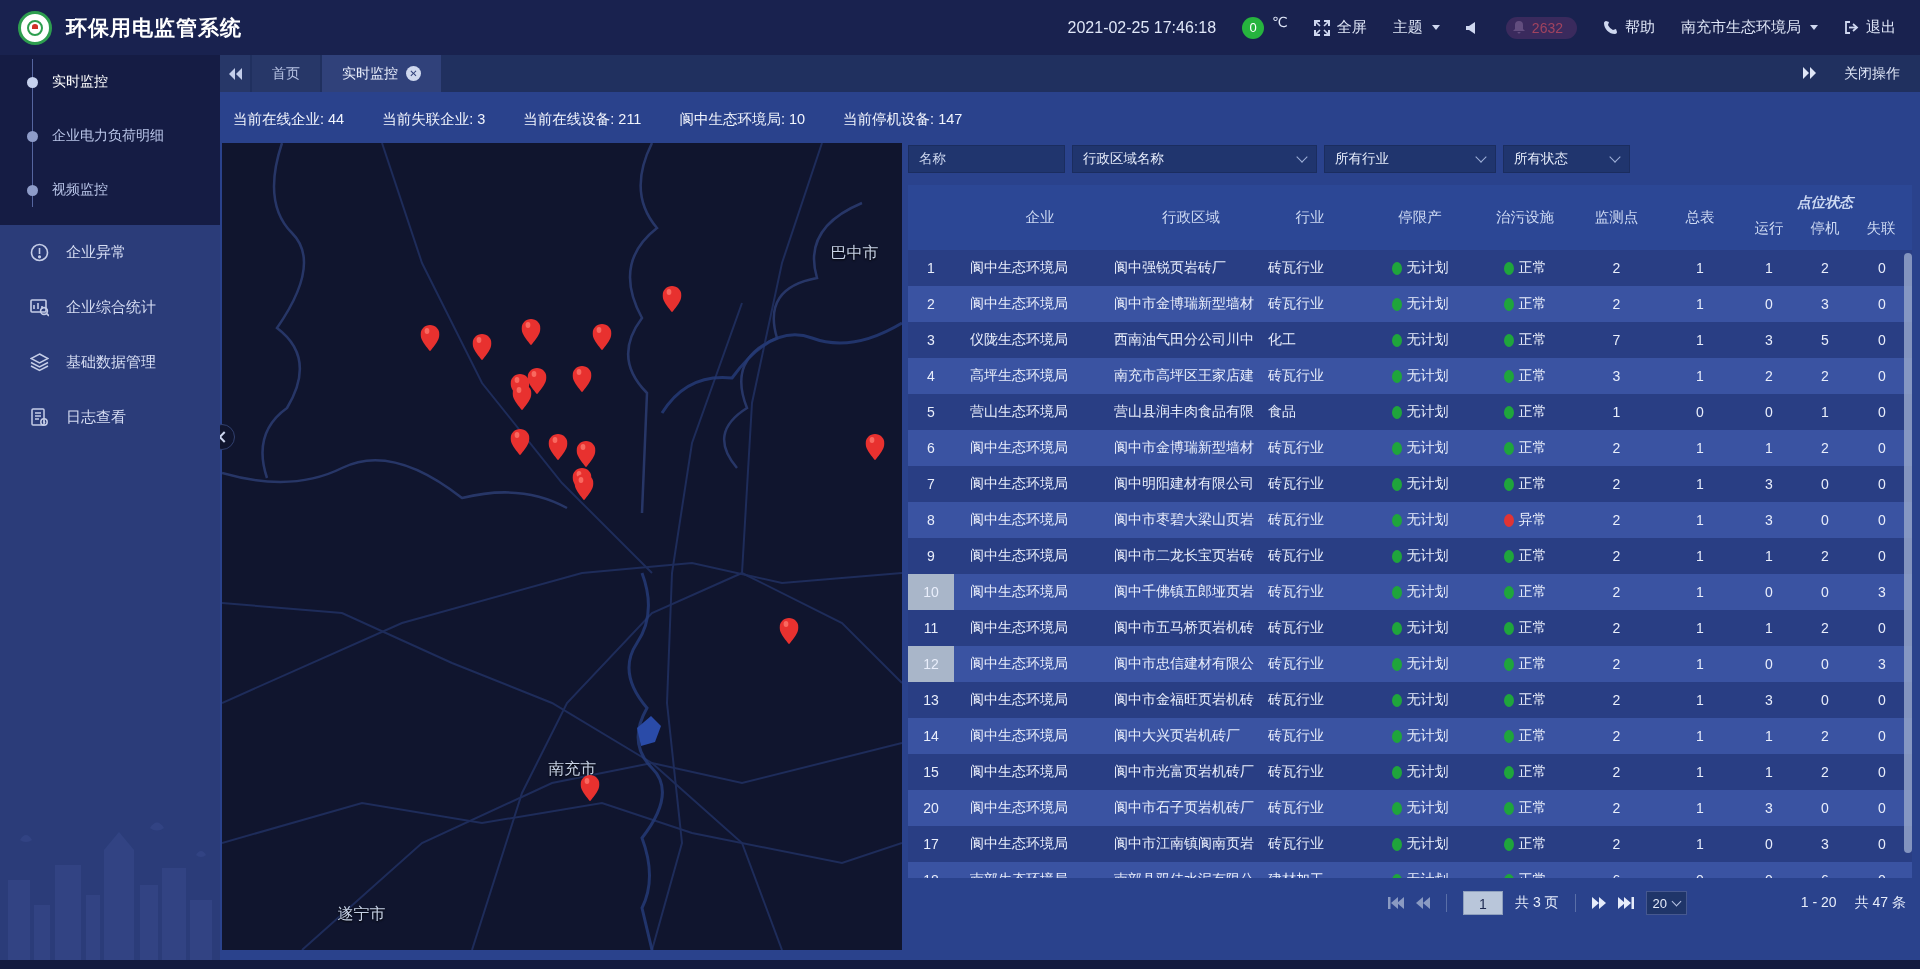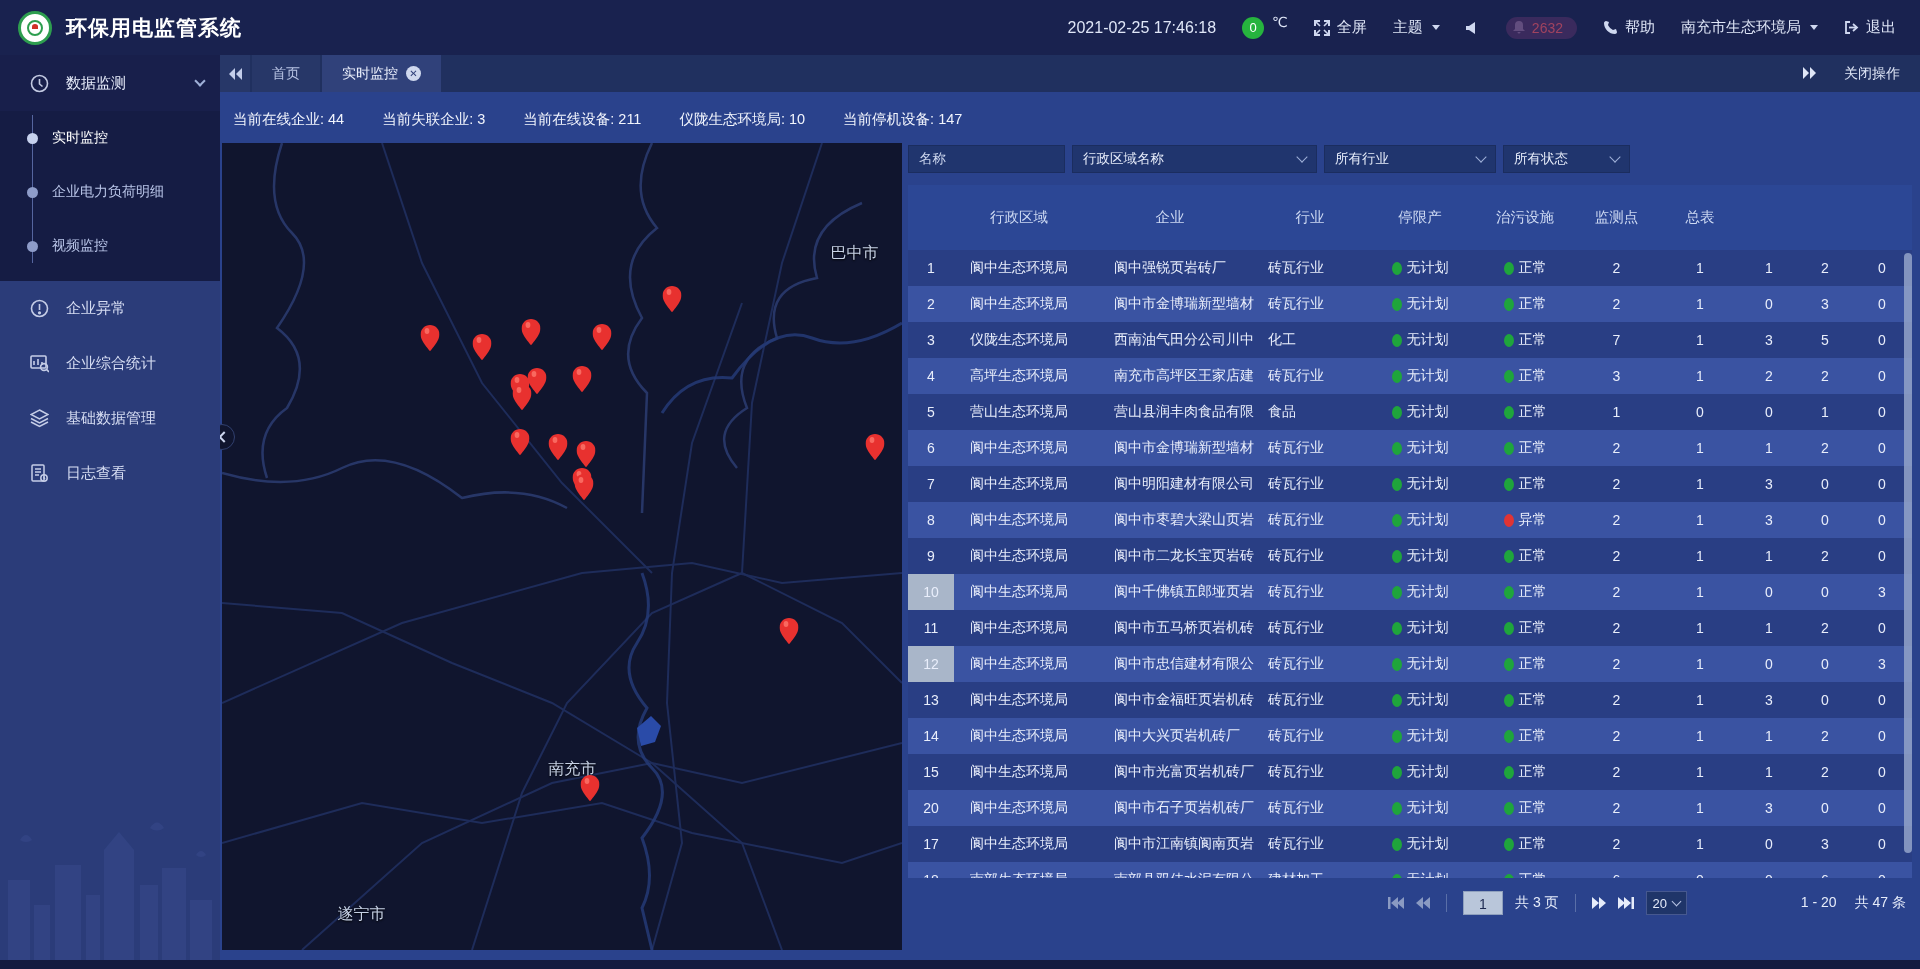--- a/index.html
+++ b/index.html
@@ -190,30 +190,20 @@
         </svg>
         </span>
       <span>退出</span>
     </span>
   </div>
 </header>
 
 <aside class="sidebar">
   <nav id="menu">
       <div class="menu-expanded">
-        <div class="menu-group-header">
-          <span class="mi-icon">
-            <svg width="19" height="19" viewBox="0 0 19 19" fill="none" stroke="#d6ddf3" stroke-width="1.6">
-              <circle cx="9.5" cy="9.5" r="8"></circle>
-              <path d="M9.5 5v5l3 2.5"></path>
-            </svg>
-          </span>
-          <span>数据监测</span>
-          <span class="chev down"></span>
-        </div>
         <div class="submenu">
           <div class="submenu-item active">
             <span class="dot"></span>
             <span>实时监控</span>
           </div>
           <div class="submenu-item">
             <span class="dot"></span>
             <span>企业电力负荷明细</span>
           </div>
           <div class="submenu-item">
@@ -315,21 +305,21 @@
         </svg>
     </span>
     <span>关闭操作</span>
   </div>
 </div>
 
 <div class="statsbar" id="stats">
     <span class="stat-item"><span>当前在线企业:</span><b>44</b></span>
     <span class="stat-item"><span>当前失联企业:</span><b>3</b></span>
     <span class="stat-item"><span>当前在线设备:</span><b>211</b></span>
-    <span class="stat-item"><span>仪陇生态环境局:</span><b>10</b></span>
+    <span class="stat-item"><span>阆中生态环境局:</span><b>10</b></span>
     <span class="stat-item"><span>当前停机设备:</span><b>147</b></span>
   </div>
 
 <div class="map-panel">
   <svg class="map-roads" width="680" height="807" viewBox="0 0 680 807" fill="none">
     <g stroke="#2a3a6e" stroke-width="2.5" opacity="0.9">
       <path d="M60 0 q-20 60 10 90 t-15 95 q40 30 10 80 -35 25 -20 70"></path>
       <path d="M430 0 q-25 50 5 85 q-45 35 -15 90 q-30 40 5 75 l-5 120"></path>
       <path d="M640 60 q-60 25 -45 75 q-55 10 -40 60 q-50 20 -30 70 q-40 25 -10 60"></path>
       <path d="M0 330 q70 20 120 -5 t120 30 q60 -15 105 10"></path>
@@ -447,27 +437,35 @@
     </div>
     <div class="f-select" style="width:127px;">
       <span>所有状态</span>
         <span class="v"></span>
     </div>
   </div>
 
   <div class="tbl">
     <div class="tbl-head" id="thead">
         <div class="th" style="width:46px"></div>
+        <div class="th" style="width:172px">企业</div>
         <div class="th" style="width:130px">行政区域</div>
-        <div class="th" style="width:172px">企业</div>
         <div class="th" style="width:108px">行业</div>
         <div class="th" style="width:112px">停限产</div>
         <div class="th" style="width:98px">治污设施</div>
         <div class="th" style="width:85px">监测点</div>
         <div class="th" style="width:82px">总表</div>
+        <div class="pg-group" style="width:168px">
+          <div class="pg-title">点位状态</div>
+          <div class="pg-subs">
+            <div class="th" style="width:56px">运行</div>
+            <div class="th" style="width:56px">停机</div>
+            <div class="th" style="width:56px">失联</div>
+          </div>
+        </div>
       </div>
     <div class="rows-clip">
         <div id="tbody">
           <div class="trow odd">
             <div class="td" style="width:46px">1</div>
             <div class="td" style="width:130px">阆中生态环境局</div>
             <div class="td left" style="width:172px">阆中强锐页岩砖厂</div>
             <div class="td left" style="width:108px;padding-left:12px">砖瓦行业</div>
             <div class="td" style="width:112px"><span class="sdot ok"></span>无计划</div>
             <div class="td" style="width:98px"><span class="sdot ok"></span>正常</div>

